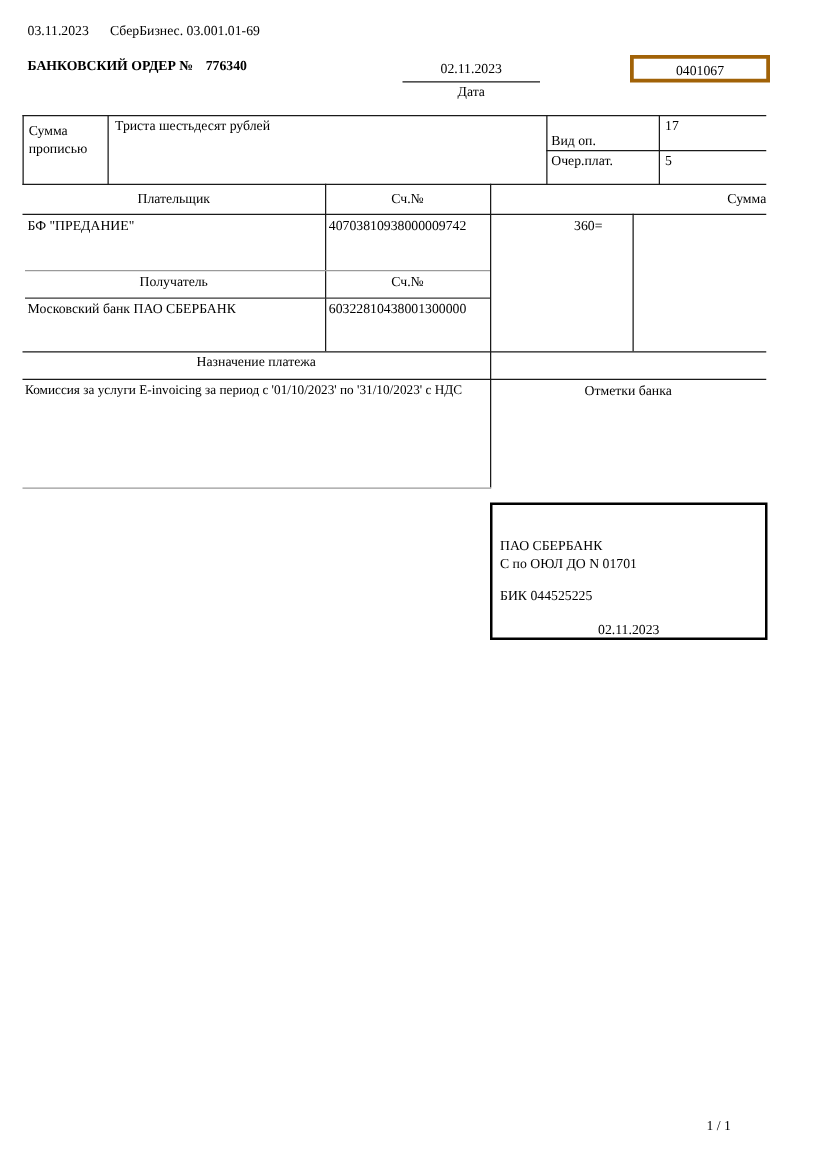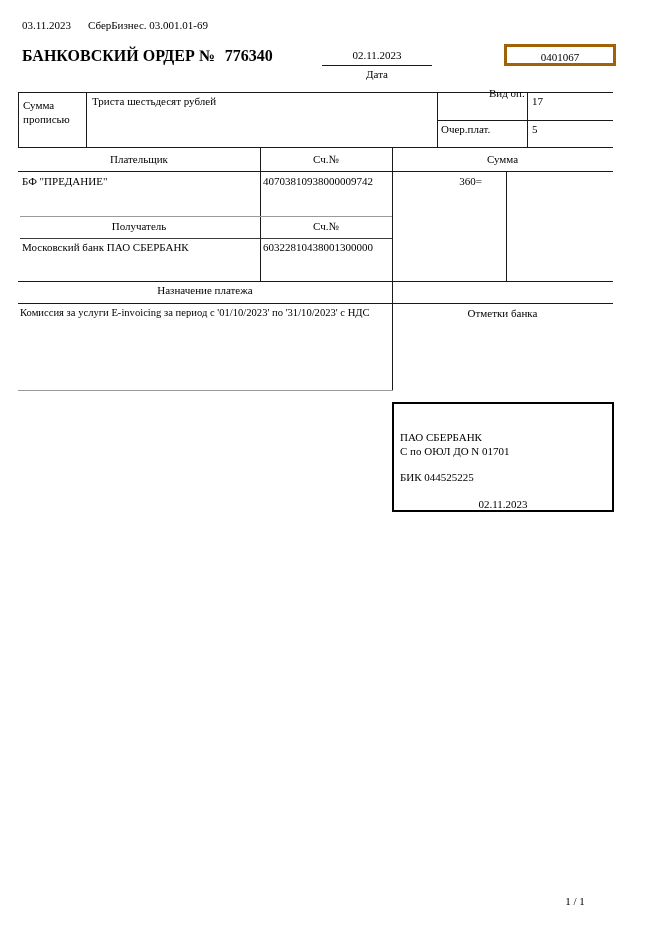--- a/index.html
+++ b/index.html
@@ -11,21 +11,21 @@
   }
   .abs { position:absolute; }
   .hline { position:absolute; height:1px; background:#1a1a1a; }
   .vline { position:absolute; width:1px; background:#1a1a1a; }
   .gray  { background:#9a9a9a; }
   .mid   { background:#3a3a3a; }
   .center{ text-align:center; }
   .right { text-align:right; }
   .nowrap{ white-space:nowrap; }
   .title-row { position:absolute; left:22px; top:47px; display:flex; gap:10px;
-               font-weight:bold; font-size:16px; }
+               font-weight:bold; font-size:11px; }
   .code-box { position:absolute; left:504px; top:44px; width:112px; height:22px;
               border:3px solid #a16207; text-align:center; line-height:20px; }
   .stamp { position:absolute; left:392px; top:402px; width:222px; height:110px;
            border:2px solid #000; }
   .stamp span { position:absolute; white-space:nowrap; }
   .s-center { left:0; width:100%; text-align:center; }
 </style>
 </head>
 <body>
 
@@ -48,32 +48,32 @@
 <div class="hline" style="left:18px; top:92px; width:595px;"></div>
 <div class="vline" style="left:18px; top:92px; height:56px;"></div>
 <div class="vline" style="left:86px; top:92px; height:56px;"></div>
 <div class="vline" style="left:437px; top:92px; height:56px;"></div>
 <div class="vline" style="left:527px; top:92px; height:56px;"></div>
 <div class="hline" style="left:437px; top:120px; width:176px;"></div>
 <div class="hline" style="left:18px; top:147px; width:595px;"></div>
 
 <span class="abs" style="left:23px; top:98px; width:58px; line-height:14px;">Сумма прописью</span>
 <span class="abs nowrap" style="left:92px; top:95px;">Триста шестьдесят рублей</span>
-<span class="abs" style="left:441px; top:87px;margin-left:48px;">Вид оп.</span>
+<span class="abs" style="left:441px; top:107px;">Вид оп.</span>
 <span class="abs" style="left:532px; top:95px;">17</span>
 <span class="abs" style="left:441px; top:123px;">Очер.плат.</span>
 <span class="abs" style="left:532px; top:123px;">5</span>
 
 <div class="vline" style="left:260px; top:147px; height:134px;"></div>
 <div class="vline" style="left:392px; top:147px; height:243px;"></div>
 <div class="vline" style="left:506px; top:171px; height:110px;"></div>
 
 <span class="abs center" style="left:18px; top:153px; width:242px;">Плательщик</span>
 <span class="abs center" style="left:260px; top:153px; width:132px;">Сч.№</span>
-<span class="abs center" style="left:392px; top:153px; width:221px;">Сумма</span>
+<span class="abs center" style="left:392px; top:153px; width:221px;text-align:right;">Сумма</span>
 <div class="hline" style="left:18px; top:171px; width:595px;"></div>
 <span class="abs nowrap" style="left:22px; top:175px;">БФ "ПРЕДАНИЕ"</span>
 <span class="abs nowrap" style="left:263px; top:175px;font-family:Liberation Serif, serif;">40703810938000009742</span>
 <span class="abs right" style="left:392px; top:175px; width:102px; padding-right:12px;">360=</span>
 
 <div class="hline gray" style="left:20px; top:216px; width:372px;"></div>
 <span class="abs center" style="left:18px; top:220px; width:242px;">Получатель</span>
 <span class="abs center" style="left:260px; top:220px; width:132px;">Сч.№</span>
 <div class="hline mid" style="left:20px; top:238px; width:372px;"></div>
 <span class="abs nowrap" style="left:22px; top:241px;">Московский банк ПАО СБЕРБАНК</span>

